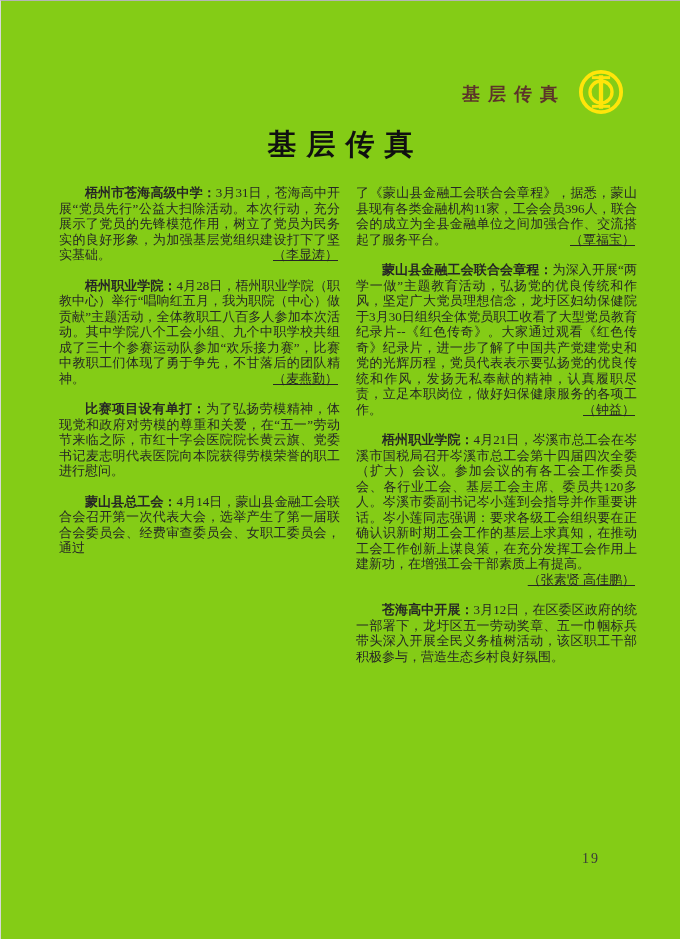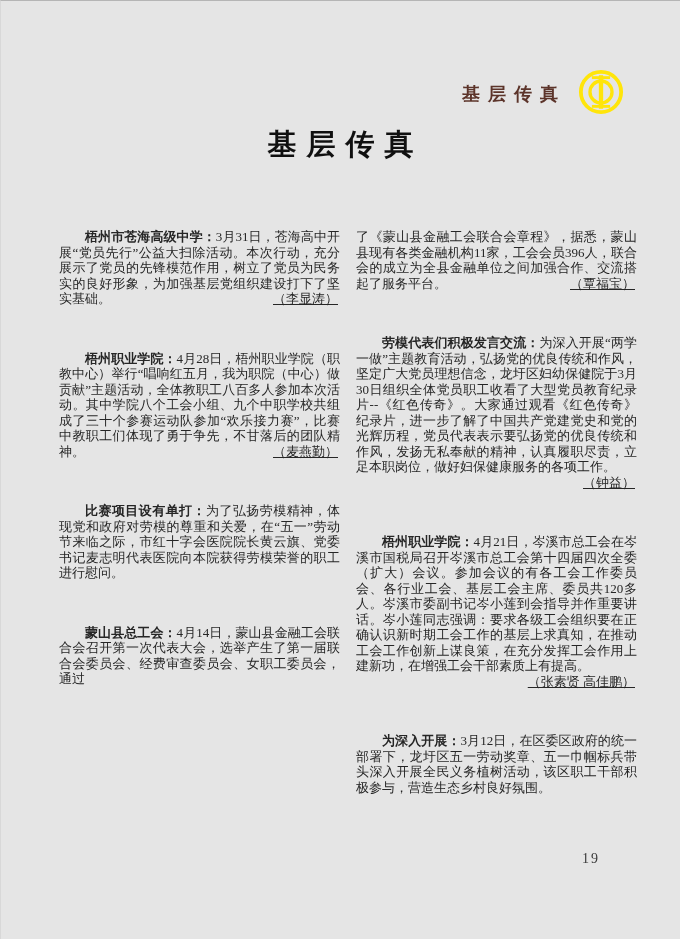--- a/index.html
+++ b/index.html
@@ -1,21 +1,21 @@
 <!DOCTYPE html>
 <html><head>
 <meta charset="utf-8">
 <style>
   html, body { margin: 0; padding: 0; background: #ffffff; }
   .page {
     position: relative;
     width: 680px;
     height: 939px;
     box-sizing: border-box;
-    background: #e5e5e5;
+    background: #84cc16;
     border-top: 1px solid #b5b5b5;
     border-left: 1px solid #d8d8d8;
     font-family: "Liberation Serif", "DejaVu Serif", serif;
     color: #262626;
     overflow: hidden;
   }
   .header {
     position: absolute;
     top: 68px;
     right: 56px;
@@ -46,21 +46,21 @@
   }
   .columns {
     position: absolute;
     top: 184px;
     left: 58px;
     width: 578px;
     display: flex;
     gap: 16px;
   }
   .col { width: 281px; }
-  .article { margin-bottom: 15px; margin-top: 44px; }
+  .article { margin-bottom: 15px; }
   .para {
     margin: 0;
     font-size: 13px;
     line-height: 15.5px;
     text-align: justify;
     overflow: hidden;
     color: #262626;
   }
   .indent { text-indent: 2em; }
   .heading {
@@ -124,29 +124,29 @@
 
     </div>
 
     <div class="col">
 
       <div class="article">
         <p class="para"><span>了《蒙山县金融工会联合会章程》，据悉，蒙山县现有各类金融机构11家，工会会员396人，联合会的成立为全县金融单位之间加强合作、交流搭起了服务平台。</span><span class="sig">（覃福宝）</span></p>
       </div>
 
       <div class="article">
-        <p class="para indent"><span class="heading">劳模代表们积极发言交流：</span><span>为深入开展“两学一做”主题教育活动，弘扬党的优良传统和作风，坚定广大党员理想信念，龙圩区妇幼保健院于3月30日组织全体党员职工收看了大型党员教育纪录片--《红色传奇》。大家通过观看《红色传奇》纪录片，进一步了解了中国共产党建党史和党的光辉历程，党员代表表示要弘扬党的优良传统和作风，发扬无私奉献的精神，认真履职尽责，立足本职岗位，做好妇保健康服务的各项工作。</span><span class="sig">（钟益）</span></p>
+        <p class="para indent"><span class="heading">蒙山县金融工会联合会章程：</span><span>为深入开展“两学一做”主题教育活动，弘扬党的优良传统和作风，坚定广大党员理想信念，龙圩区妇幼保健院于3月30日组织全体党员职工收看了大型党员教育纪录片--《红色传奇》。大家通过观看《红色传奇》纪录片，进一步了解了中国共产党建党史和党的光辉历程，党员代表表示要弘扬党的优良传统和作风，发扬无私奉献的精神，认真履职尽责，立足本职岗位，做好妇保健康服务的各项工作。</span><span class="sig">（钟益）</span></p>
       </div>
 
       <div class="article">
         <p class="para indent"><span class="heading">梧州职业学院：</span><span>4月21日，岑溪市总工会在岑溪市国税局召开岑溪市总工会第十四届四次全委（扩大）会议。参加会议的有各工会工作委员会、各行业工会、基层工会主席、委员共120多人。岑溪市委副书记岑小莲到会指导并作重要讲话。岑小莲同志强调：要求各级工会组织要在正确认识新时期工会工作的基层上求真知，在推动工会工作创新上谋良策，在充分发挥工会作用上建新功，在增强工会干部素质上有提高。</span><span class="sig">（张素贤 高佳鹏）</span></p>
       </div>
 
       <div class="article">
-        <p class="para indent"><span class="heading">为深入开展：</span><span>3月12日，在区委区政府的统一部署下，龙圩区五一劳动奖章、五一巾帼标兵带头深入开展全民义务植树活动，该区职工干部积极参与，营造生态乡村良好氛围。</span></p>
+        <p class="para indent"><span class="heading">苍海高中开展：</span><span>3月12日，在区委区政府的统一部署下，龙圩区五一劳动奖章、五一巾帼标兵带头深入开展全民义务植树活动，该区职工干部积极参与，营造生态乡村良好氛围。</span></p>
       </div>
 
     </div>
 
   </div>
 
   <div class="page-number">19</div>
 
 </div>
 

